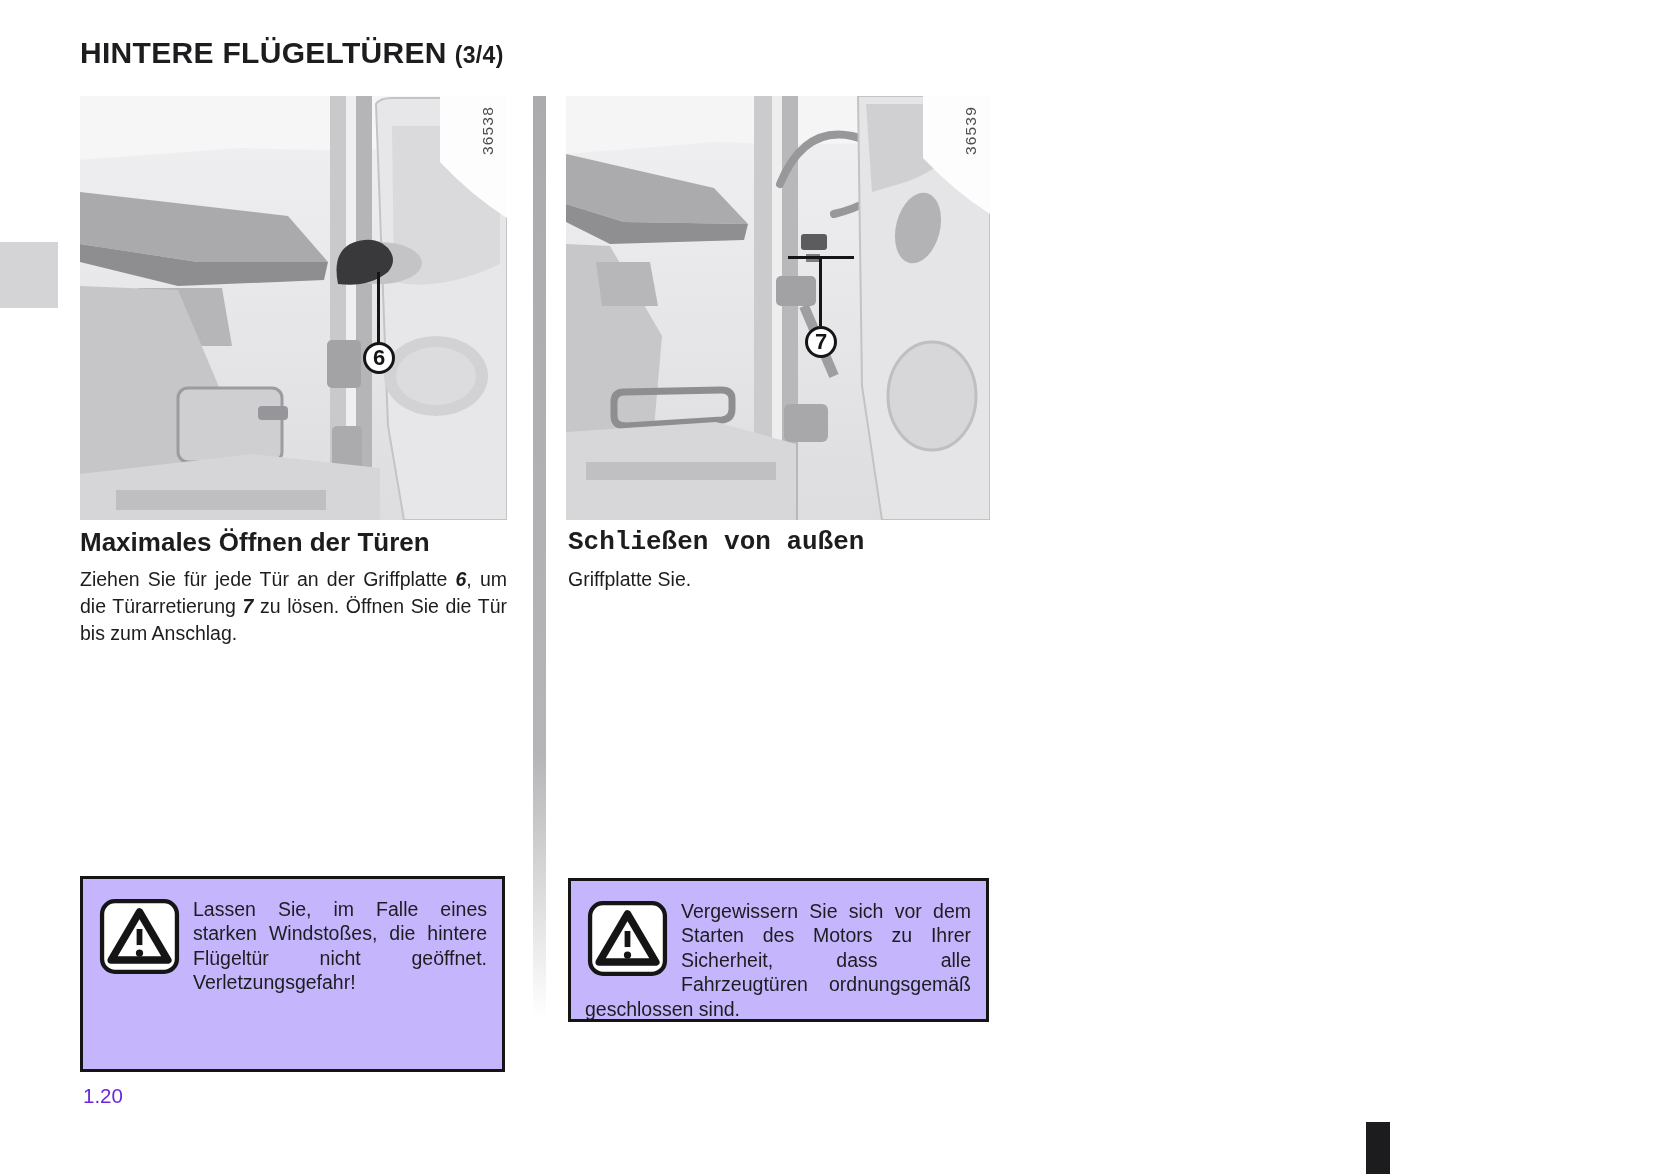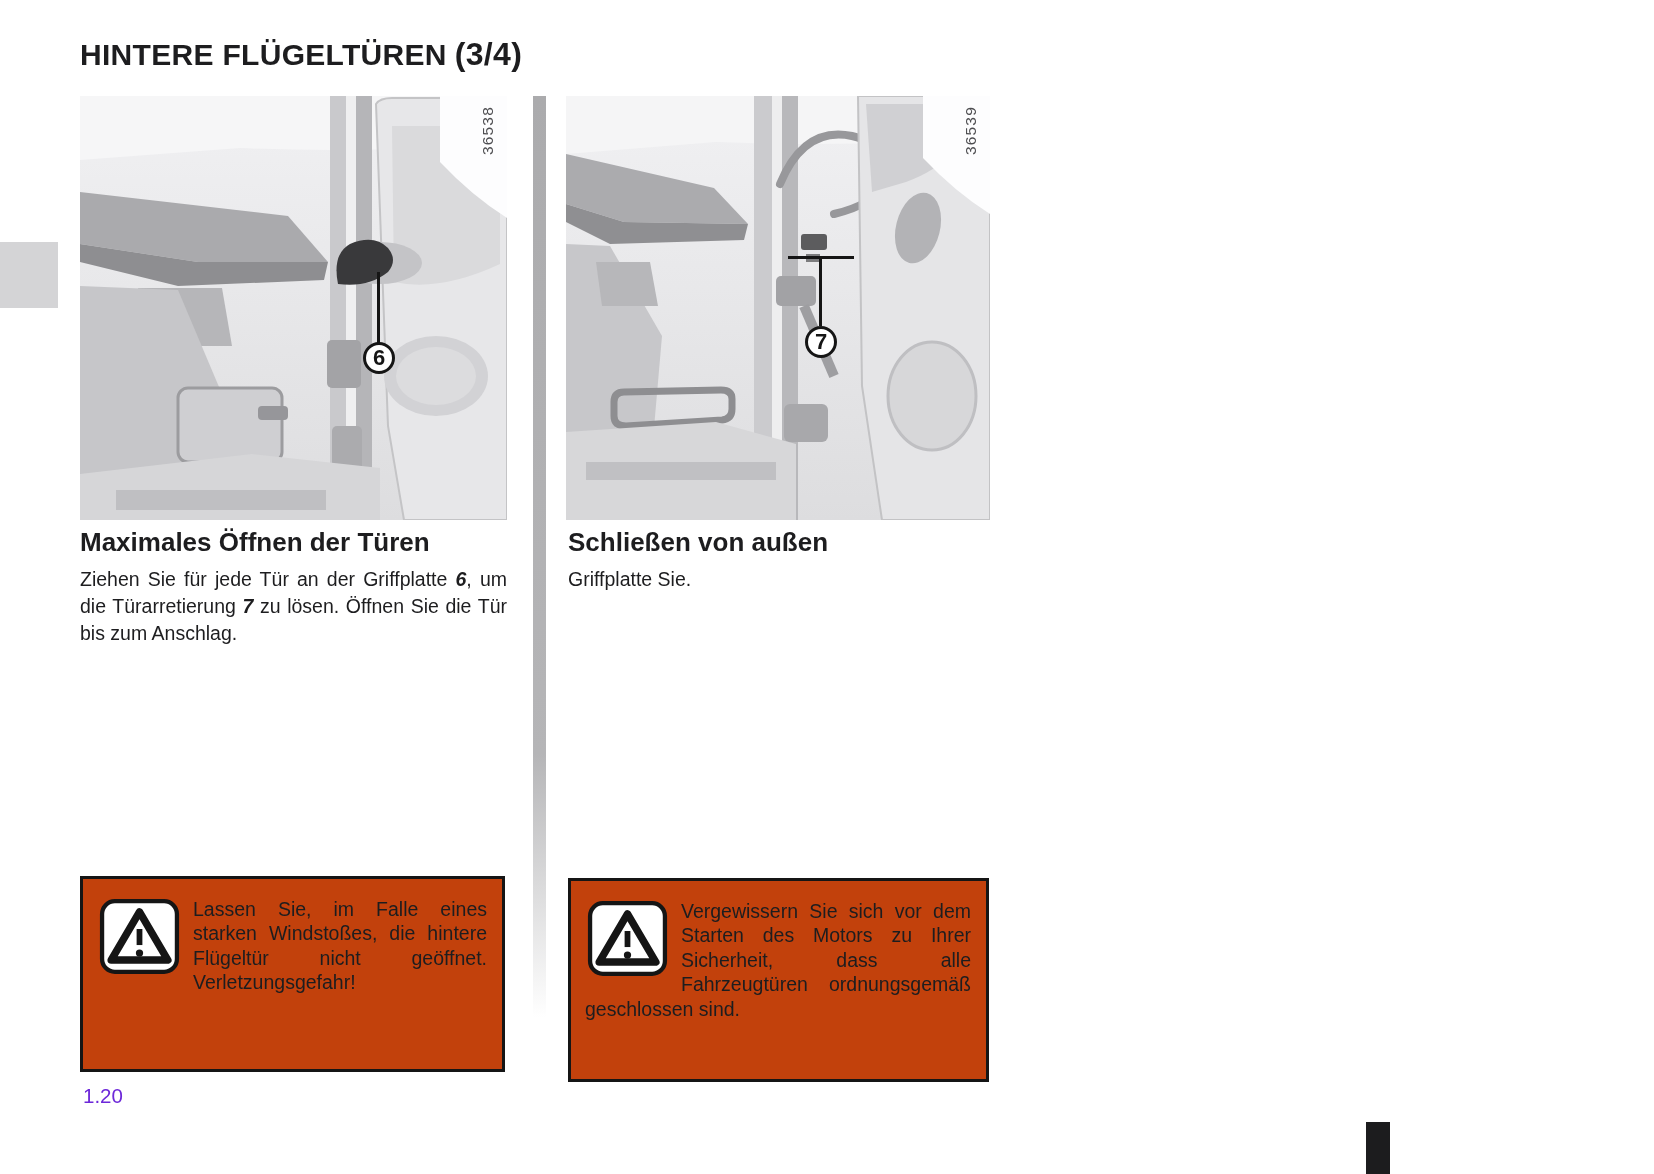--- a/index.html
+++ b/index.html
@@ -2,21 +2,21 @@
 <html><head>
 <meta charset="utf-8">
 <style>
   html,body{margin:0;padding:0;background:#ffffff;}
   .page{
     position:relative;width:1654px;height:1174px;background:#ffffff;
     font-family:"Liberation Sans", sans-serif;color:#1d1d1f;overflow:hidden;
   }
   
   .title{position:absolute;left:80px;top:36px;font-size:30px;font-weight:bold;letter-spacing:.3px;white-space:nowrap;}
-  .title .suffix{font-size:32px;margin-left:8px;}
+  .title .suffix{font-size:23px;margin-left:8px;}
   .edge-tab{position:absolute;left:0;top:242px;width:58px;height:66px;background:#d4d4d6;}
   
   .figure{position:absolute;top:96px;overflow:hidden;background:#e9e9eb;}
   #fig1{left:80px;width:427px;height:424px;}
   #fig2{left:566px;width:424px;height:424px;}
   .figure svg{display:block;width:100%;height:100%;}
   .photo-id{
     position:absolute;top:10px;right:10px;
     writing-mode:vertical-rl;transform:rotate(180deg);
     font-size:15.5px;letter-spacing:1.2px;color:#4e4e51;
@@ -34,21 +34,21 @@
     font-size:22px;font-weight:bold;color:#151515;
     display:flex;align-items:center;justify-content:center;line-height:1;
   }
   
   .col-heading{position:absolute;font-size:26px;font-weight:bold;white-space:nowrap;text-align:center;}
   .body-col{position:absolute;font-size:19.5px;line-height:27px;text-align:justify;}
   .body-col p{margin:0 0 14px 0;}
   .ref{font-weight:bold;font-style:italic;}
   
   .warnbox{
-    position:absolute;background:#c2410c;border:3px solid #151515;box-sizing:border-box;
+    position:absolute;background:#c4b5fd;border:3px solid #151515;box-sizing:border-box;
     padding:18px 15px 12px 14px;font-size:19.5px;line-height:24.4px;text-align:justify;
   }
   .warn-icon{float:left;width:83px;height:77px;margin:1px 12px 6px 1px;}
   
   .page-number{position:absolute;left:83px;top:1084px;font-size:20.5px;color:#6d28d9;}
   .bookmark{position:absolute;left:1366px;top:1122px;width:24px;height:52px;background:#1c1c1e;}
 </style>
 </head>
 <body>
 
@@ -134,36 +134,36 @@
     <div class="callout" style="left:239px;top:230px;">7</div>
   </div>
 
   <div class="divider"></div>
 
   <div class="col-heading" style="left:80px;top:527px;">Maximales Öffnen der Türen</div>
   <div class="body-col" style="left:80px;top:566px;width:427px;">
     <p><span>Ziehen Sie für jede Tür an der Griffplatte </span><span class="ref">6</span><span>, um die Türarretierung </span><span class="ref">7</span><span> zu lösen. Öffnen Sie die Tür bis zum Anschlag.</span></p>
   </div>
 
-  <div class="col-heading" style="left:568px;top:527px;">Schließen von außen</div>
+  <div class="col-heading" style="left:568px;top:527px;font-family:Liberation Mono, monospace;">Schließen von außen</div>
   <div class="body-col" style="left:568px;top:566px;width:422px;">
     <p>Griffplatte Sie.</p>
   </div>
 
   <div class="warnbox" style="left:80px;top:876px;width:425px;height:196px;">
     <svg class="warn-icon" viewBox="0 0 76 72">
       <rect x="3" y="3" width="70" height="66" rx="12" fill="#ffffff" stroke="#151515" stroke-width="4"></rect>
       <path d="M38 13 L64.5 58 H11.5 Z" fill="none" stroke="#151515" stroke-width="7" stroke-linejoin="round"></path>
       <rect x="35.3" y="29" width="5.4" height="15" fill="#151515"></rect>
       <circle cx="38" cy="51.5" r="3.4" fill="#151515"></circle>
     </svg>
     <span>Lassen Sie, im Falle eines starken Windstoßes, die hintere Flügeltür nicht geöffnet. Verletzungsgefahr!</span>
   </div>
 
-  <div class="warnbox" style="left:568px;top:878px;width:421px;height:204px;">
+  <div class="warnbox" style="left:568px;top:878px;width:421px;height:144px;">
     <svg class="warn-icon" viewBox="0 0 76 72">
       <rect x="3" y="3" width="70" height="66" rx="12" fill="#ffffff" stroke="#151515" stroke-width="4"></rect>
       <path d="M38 13 L64.5 58 H11.5 Z" fill="none" stroke="#151515" stroke-width="7" stroke-linejoin="round"></path>
       <rect x="35.3" y="29" width="5.4" height="15" fill="#151515"></rect>
       <circle cx="38" cy="51.5" r="3.4" fill="#151515"></circle>
     </svg>
     <span>Vergewissern Sie sich vor dem Starten des Motors zu Ihrer Sicherheit, dass alle Fahrzeugtüren ordnungsgemäß geschlossen sind.</span>
   </div>
 
   <div class="page-number">1.20</div>

